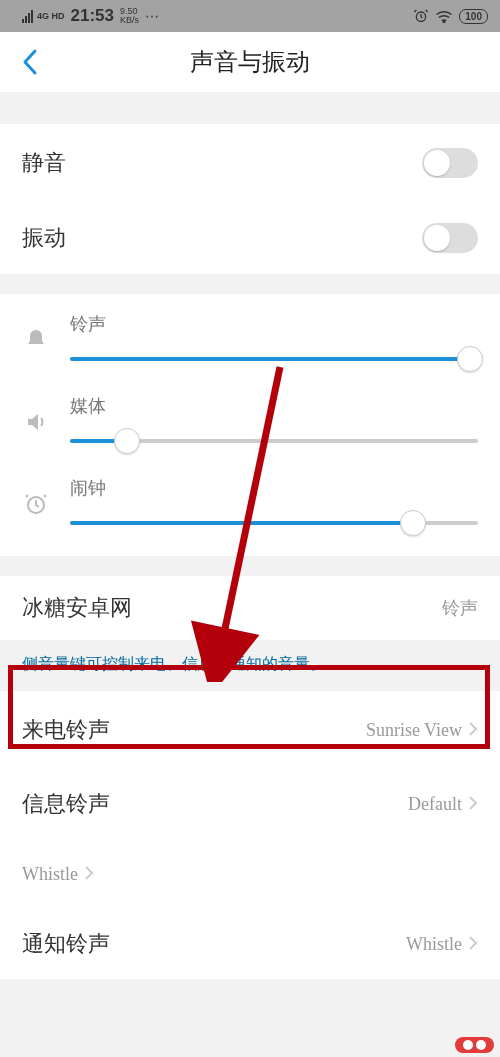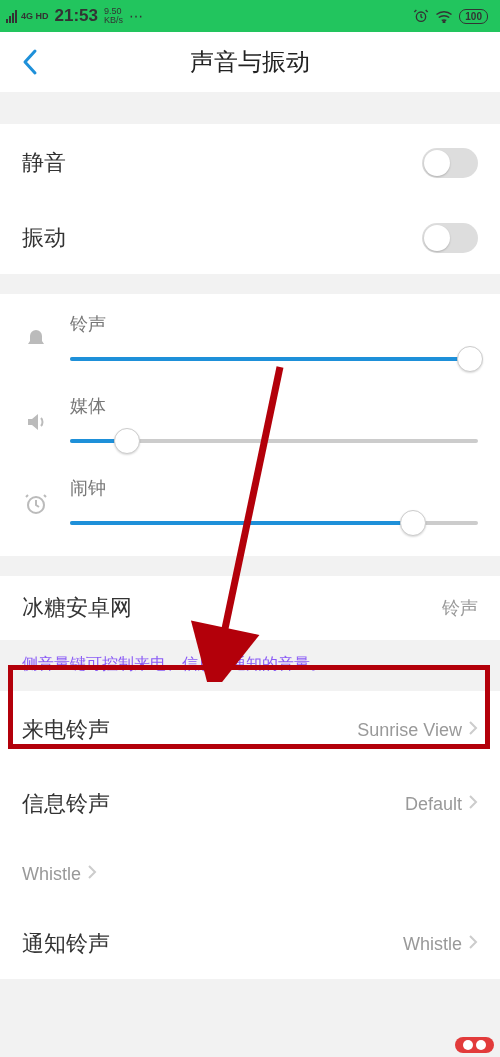--- a/index.html
+++ b/index.html
@@ -7,25 +7,25 @@
     width: 500px;
     height: 1057px;
     font-family: -apple-system, "Helvetica Neue", Arial, sans-serif;
     background: #f2f2f2;
     color: #333;
     position: relative;
     overflow: hidden;
   }
   .statusbar {
     height: 32px;
-    background: #22c55e;
+    background: #a3a3a3;
     display: flex;
     align-items: center;
     justify-content: space-between;
-    padding: 0 12px 0 6px;
+    padding: 0 12px 0 22px;
     font-size: 14px;
     font-weight: 500;
   }
   .sb-left { display:flex; align-items:center; gap:6px; }
   .sb-right { display:flex; align-items:center; gap:6px; }
   .signal-icon { display:inline-flex; align-items:flex-end; gap:1px; height:14px; }
   .signal-icon span { width:2px; background:#333; display:inline-block; }
   .signal-icon span:nth-child(1){height:4px;} .signal-icon span:nth-child(2){height:7px;}
   .signal-icon span:nth-child(3){height:10px;} .signal-icon span:nth-child(4){height:13px;}
   .net-label { font-size:9px; font-weight:700; margin-left:-2px; }
@@ -56,21 +56,21 @@
 
   .row {
     height:78px;
     padding: 0 22px;
     display:flex;
     align-items:center;
     justify-content:space-between;
   }
   .row-label { font-size:22px; color:#333; }
   .row-value { font-size:18px; color:#999; }
-  .row-right { display:flex; align-items:flex-start; gap:6px;}
+  .row-right { display:flex; align-items:flex-end; gap:6px;font-family:Liberation Serif, serif;}
 
   .toggle {
     width:56px; height:30px; border-radius:15px; background:#ddd;
     position:relative; display:inline-block;
   }
   .toggle .knob {
     position:absolute; top:2px; left:2px;
     width:26px; height:26px; border-radius:13px; background:#fff;
     box-shadow:0 1px 2px rgba(0,0,0,.2);
   }
@@ -91,21 +91,21 @@
   .track-fill {
     position:absolute; left:0; top:11px; height:4px;
     background:#1e90d9; border-radius:2px;
   }
   .thumb {
     position:absolute; top:0; width:26px; height:26px; border-radius:13px;
     background:#fff; border:1px solid #ccc; transform:translateX(-50%);
     box-shadow:0 1px 2px rgba(0,0,0,.15);
   }
   
-  .desc-bar { background:#f2f2f2; color:#8b5cf6; font-size:16px; padding:14px 22px 16px; }
+  .desc-bar { background:#f2f2f2; color:#0369a1; font-size:16px; padding:14px 22px 16px; }
 
   .list .row { border-bottom: none; }
   .chev { color:#ccc; }
 
   .highlight-box {
     position:absolute;
     border:5px solid #b3000a;
     left:8px; width:482px;
     top:665px; height:84px;
     pointer-events:none;

